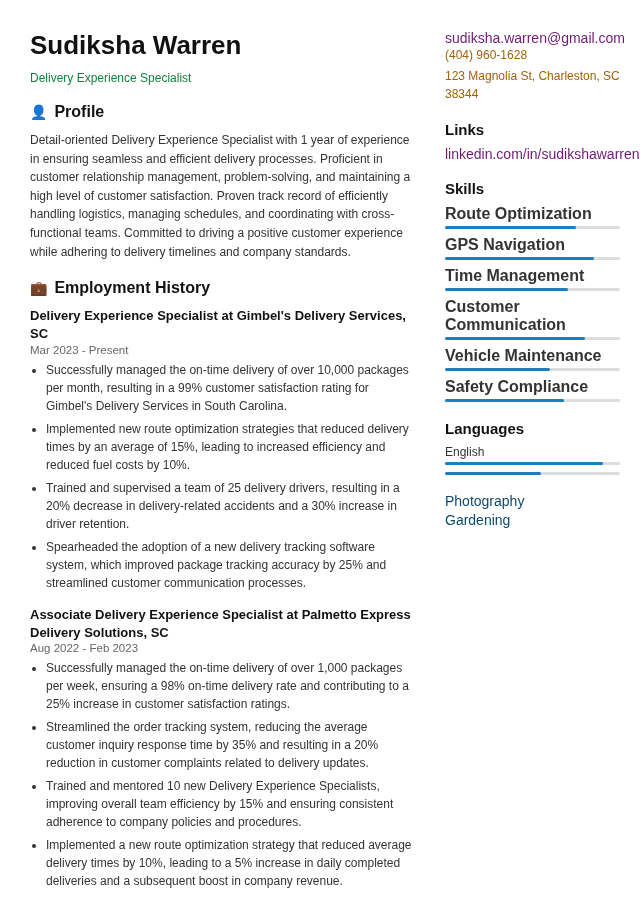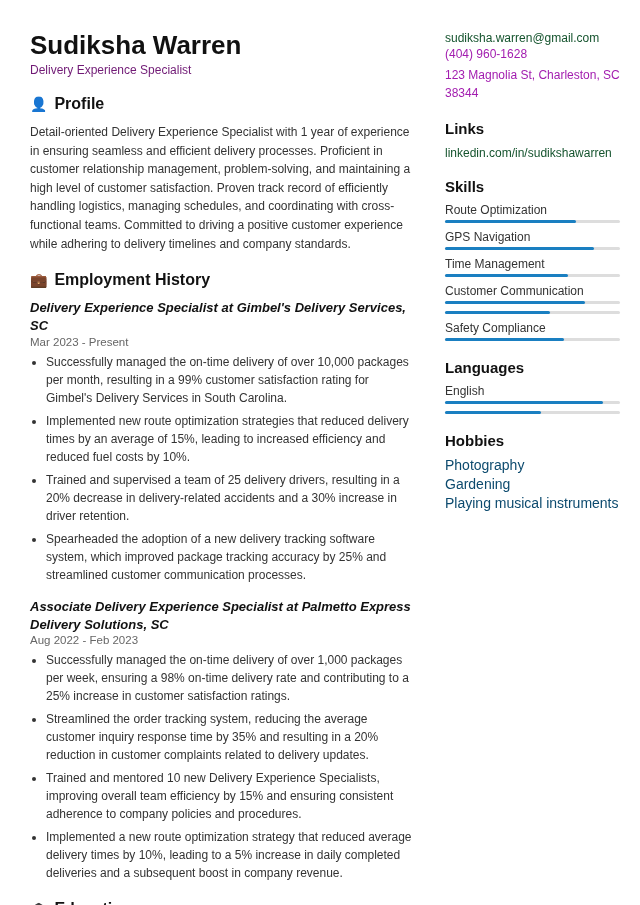--- a/index.html
+++ b/index.html
@@ -21,55 +21,55 @@
       flex: 1 1 auto;
       max-width: 385px;
     }
     .right {
       flex: 0 0 175px;
       min-width: 175px;
     }
     
     .header { margin-bottom: 18px; }
     .header h1 { font-size: 26px; font-weight: bold; color: #111; }
-    .header .subtitle { font-size: 12px; color: #701a75; margin-top: 2px; }
+    .header .subtitle { font-size: 12px; color: #15803d; margin-top: 10px; }
 
     
     .section-title {
       display: flex;
       align-items: center;
       gap: 7px;
       font-size: 16px;
       font-weight: bold;
       color: #111;
       margin-bottom: 10px;
       margin-top: 18px;
     }
     .section-title .icon { font-size: 14px; color: #333; }
 
     
     .profile-text { font-size: 12px; color: #333; line-height: 1.55; }
 
     
     .job { margin-bottom: 14px; }
-    .job-title { font-size: 13px; font-weight: bold; color: #111; line-height: 1.4; font-style: italic; }
+    .job-title { font-size: 13px; font-weight: bold; color: #111; line-height: 1.4; }
     .job-date { font-size: 11.5px; color: #666; margin-bottom: 5px; }
     .job ul { padding-left: 16px; }
     .job ul li { font-size: 12px; color: #333; line-height: 1.5; margin-bottom: 5px; }
 
     
     .right-section { margin-bottom: 18px; }
     .right-section-title { font-size: 15px; font-weight: bold; color: #111; margin-bottom: 8px; }
 
-    .detail-line { font-size: 12px; color: #a21caf; margin-bottom: 3px; line-height: 1.5; }
-    .detail-link { font-size: 12px; color: #14532d; text-decoration: none; }
+    .detail-line { font-size: 12px; color: #a16207; margin-bottom: 3px; line-height: 1.5; }
+    .detail-link { font-size: 14px; color: #701a75; text-decoration: none; }
 
     
     .skill-item { margin-bottom: 7px; }
-    .skill-label { font-size: 12px; color: #333; margin-bottom: 3px; }
+    .skill-label { font-size: 16px; color: #333; margin-bottom: 3px; font-weight: bold; }
     .skill-bar-bg { height: 3px; background: #ddd; border-radius: 2px; }
     .skill-bar-fill { height: 3px; background: #1a7fc1; border-radius: 2px; }
 
     
     .lang-item { margin-bottom: 7px; }
     .lang-label { font-size: 12px; color: #333; margin-bottom: 3px; }
     .lang-bar-bg { height: 3px; background: #ddd; border-radius: 2px; }
     .lang-bar-fill { height: 3px; background: #1a7fc1; border-radius: 2px; }
 
     
@@ -167,20 +167,21 @@
               <div class="skill-bar-fill" style="width: 70%;"></div>
             </div>
           </div>
           <div class="skill-item">
             <div class="skill-label">Customer Communication</div>
             <div class="skill-bar-bg">
               <div class="skill-bar-fill" style="width: 80%;"></div>
             </div>
           </div>
           <div class="skill-item">
+            <div class="skill-label">Vehicle Maintenance</div>
             <div class="skill-bar-bg">
               <div class="skill-bar-fill" style="width: 60%;"></div>
             </div>
           </div>
           <div class="skill-item">
             <div class="skill-label">Safety Compliance</div>
             <div class="skill-bar-bg">
               <div class="skill-bar-fill" style="width: 68%;"></div>
             </div>
           </div>
@@ -198,21 +199,19 @@
           </div>
           <div class="lang-item">
             <div class="lang-bar-bg">
               <div class="lang-bar-fill" style="width: 55%;"></div>
             </div>
           </div>
         </div>
     </div>
 
     <div class="right-section">
-      <div class="right-section-title">Hobbies</div>
       <div id="hobbies-container">
           <div class="hobby-line">Photography</div>
           <div class="hobby-line">Gardening</div>
-          <div class="hobby-line">Playing musical instruments</div>
         </div>
     </div>
   </div>
 </div>
 
 </body></html>

